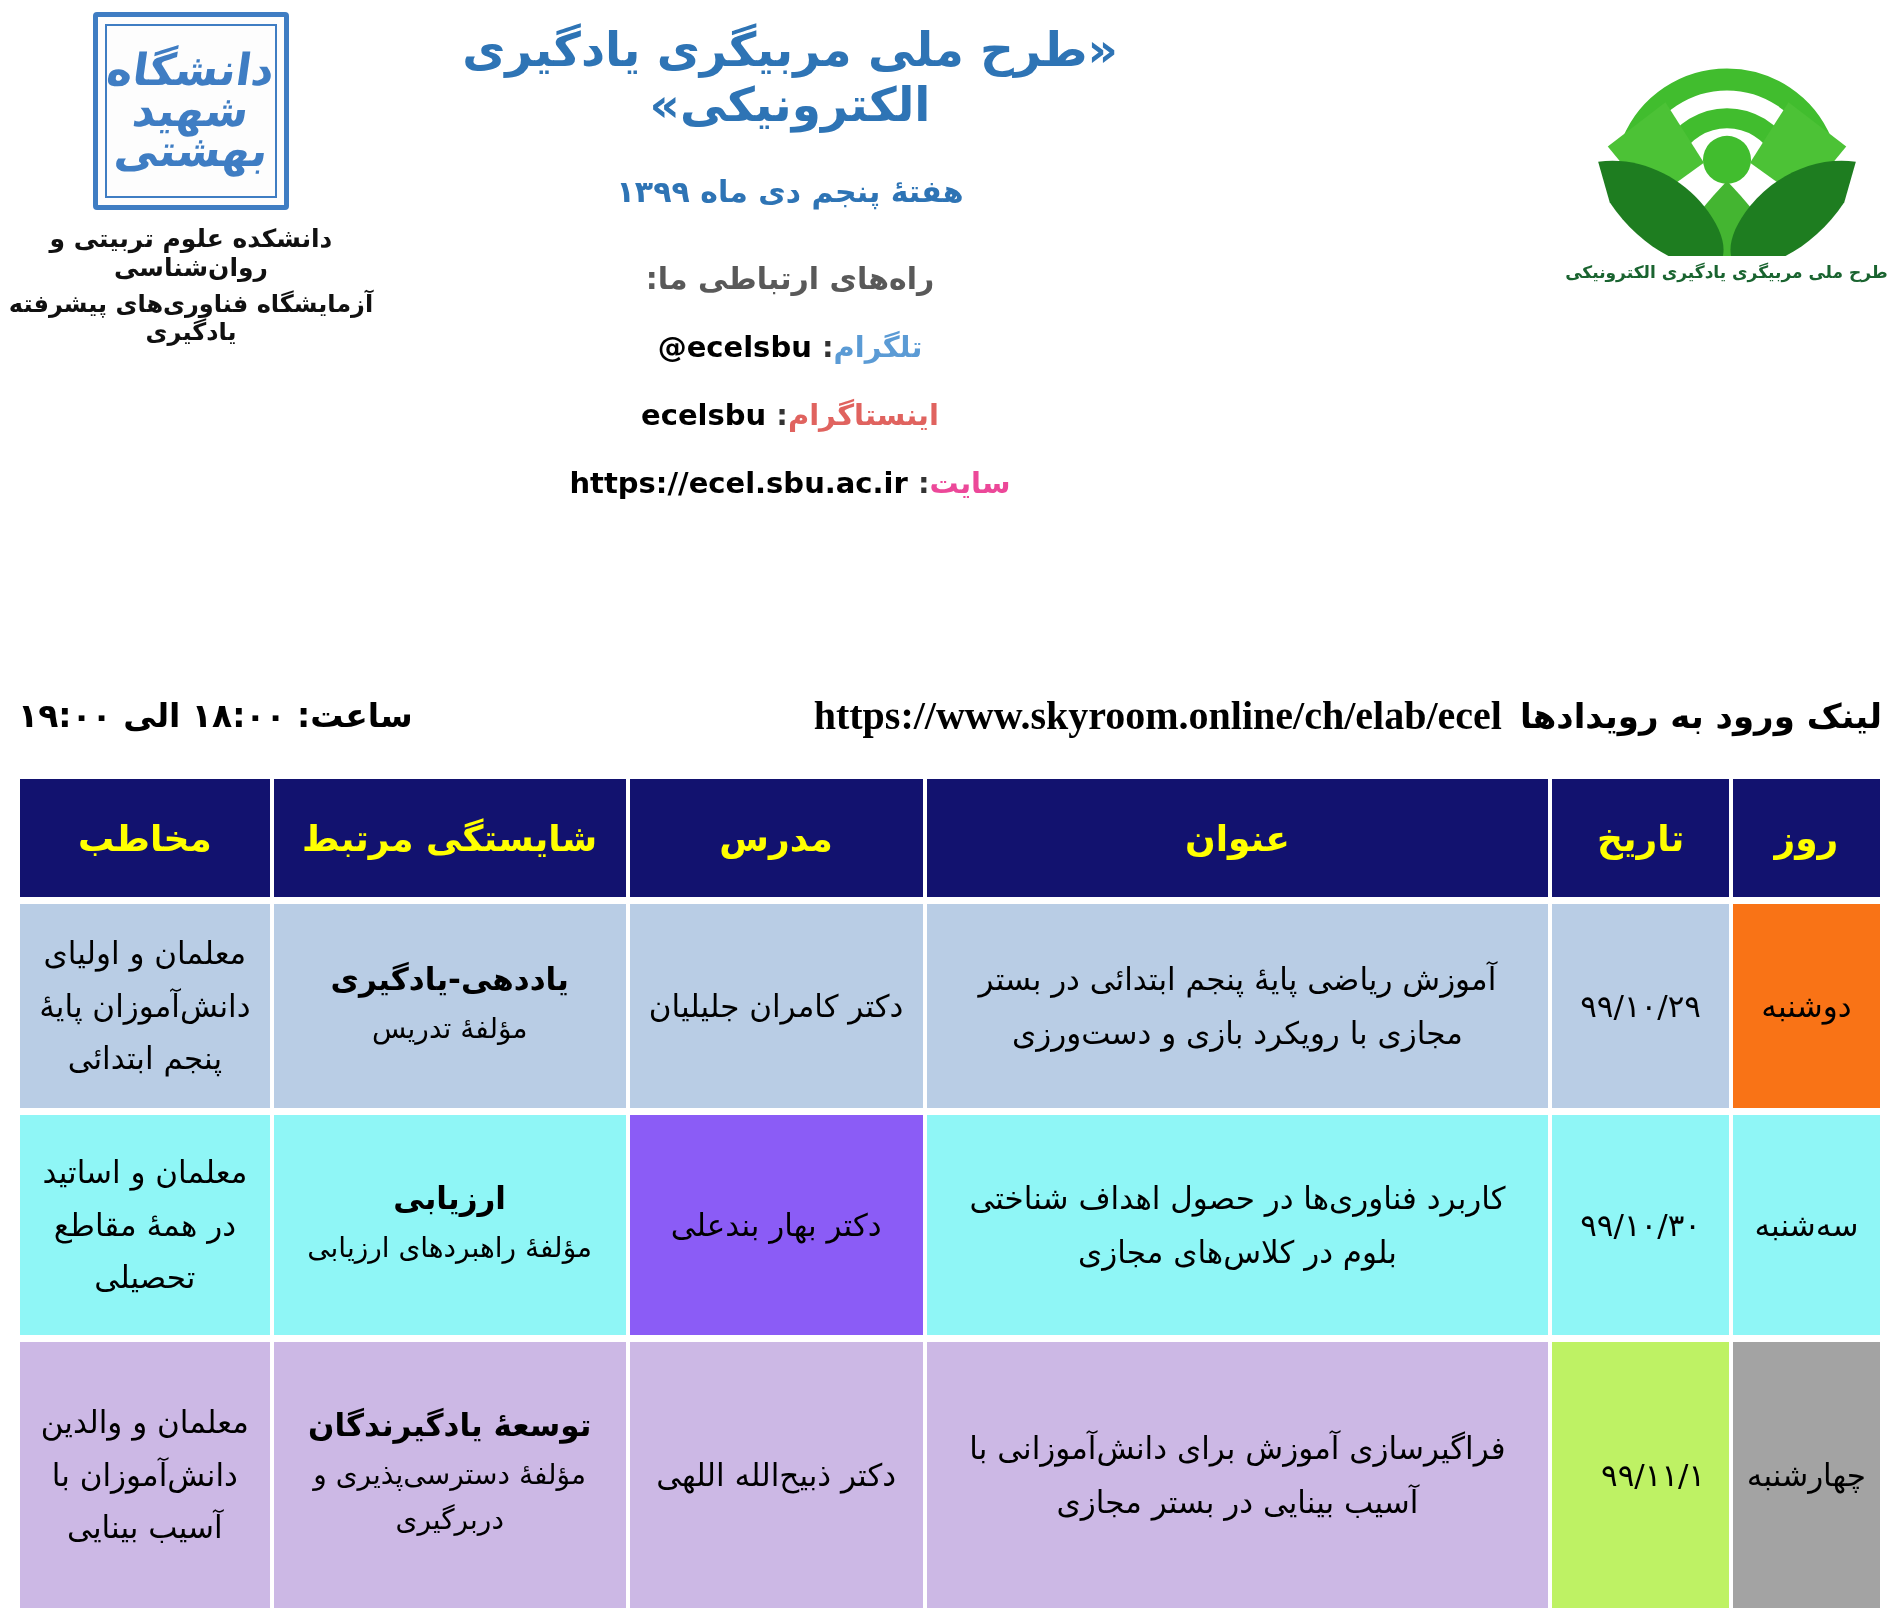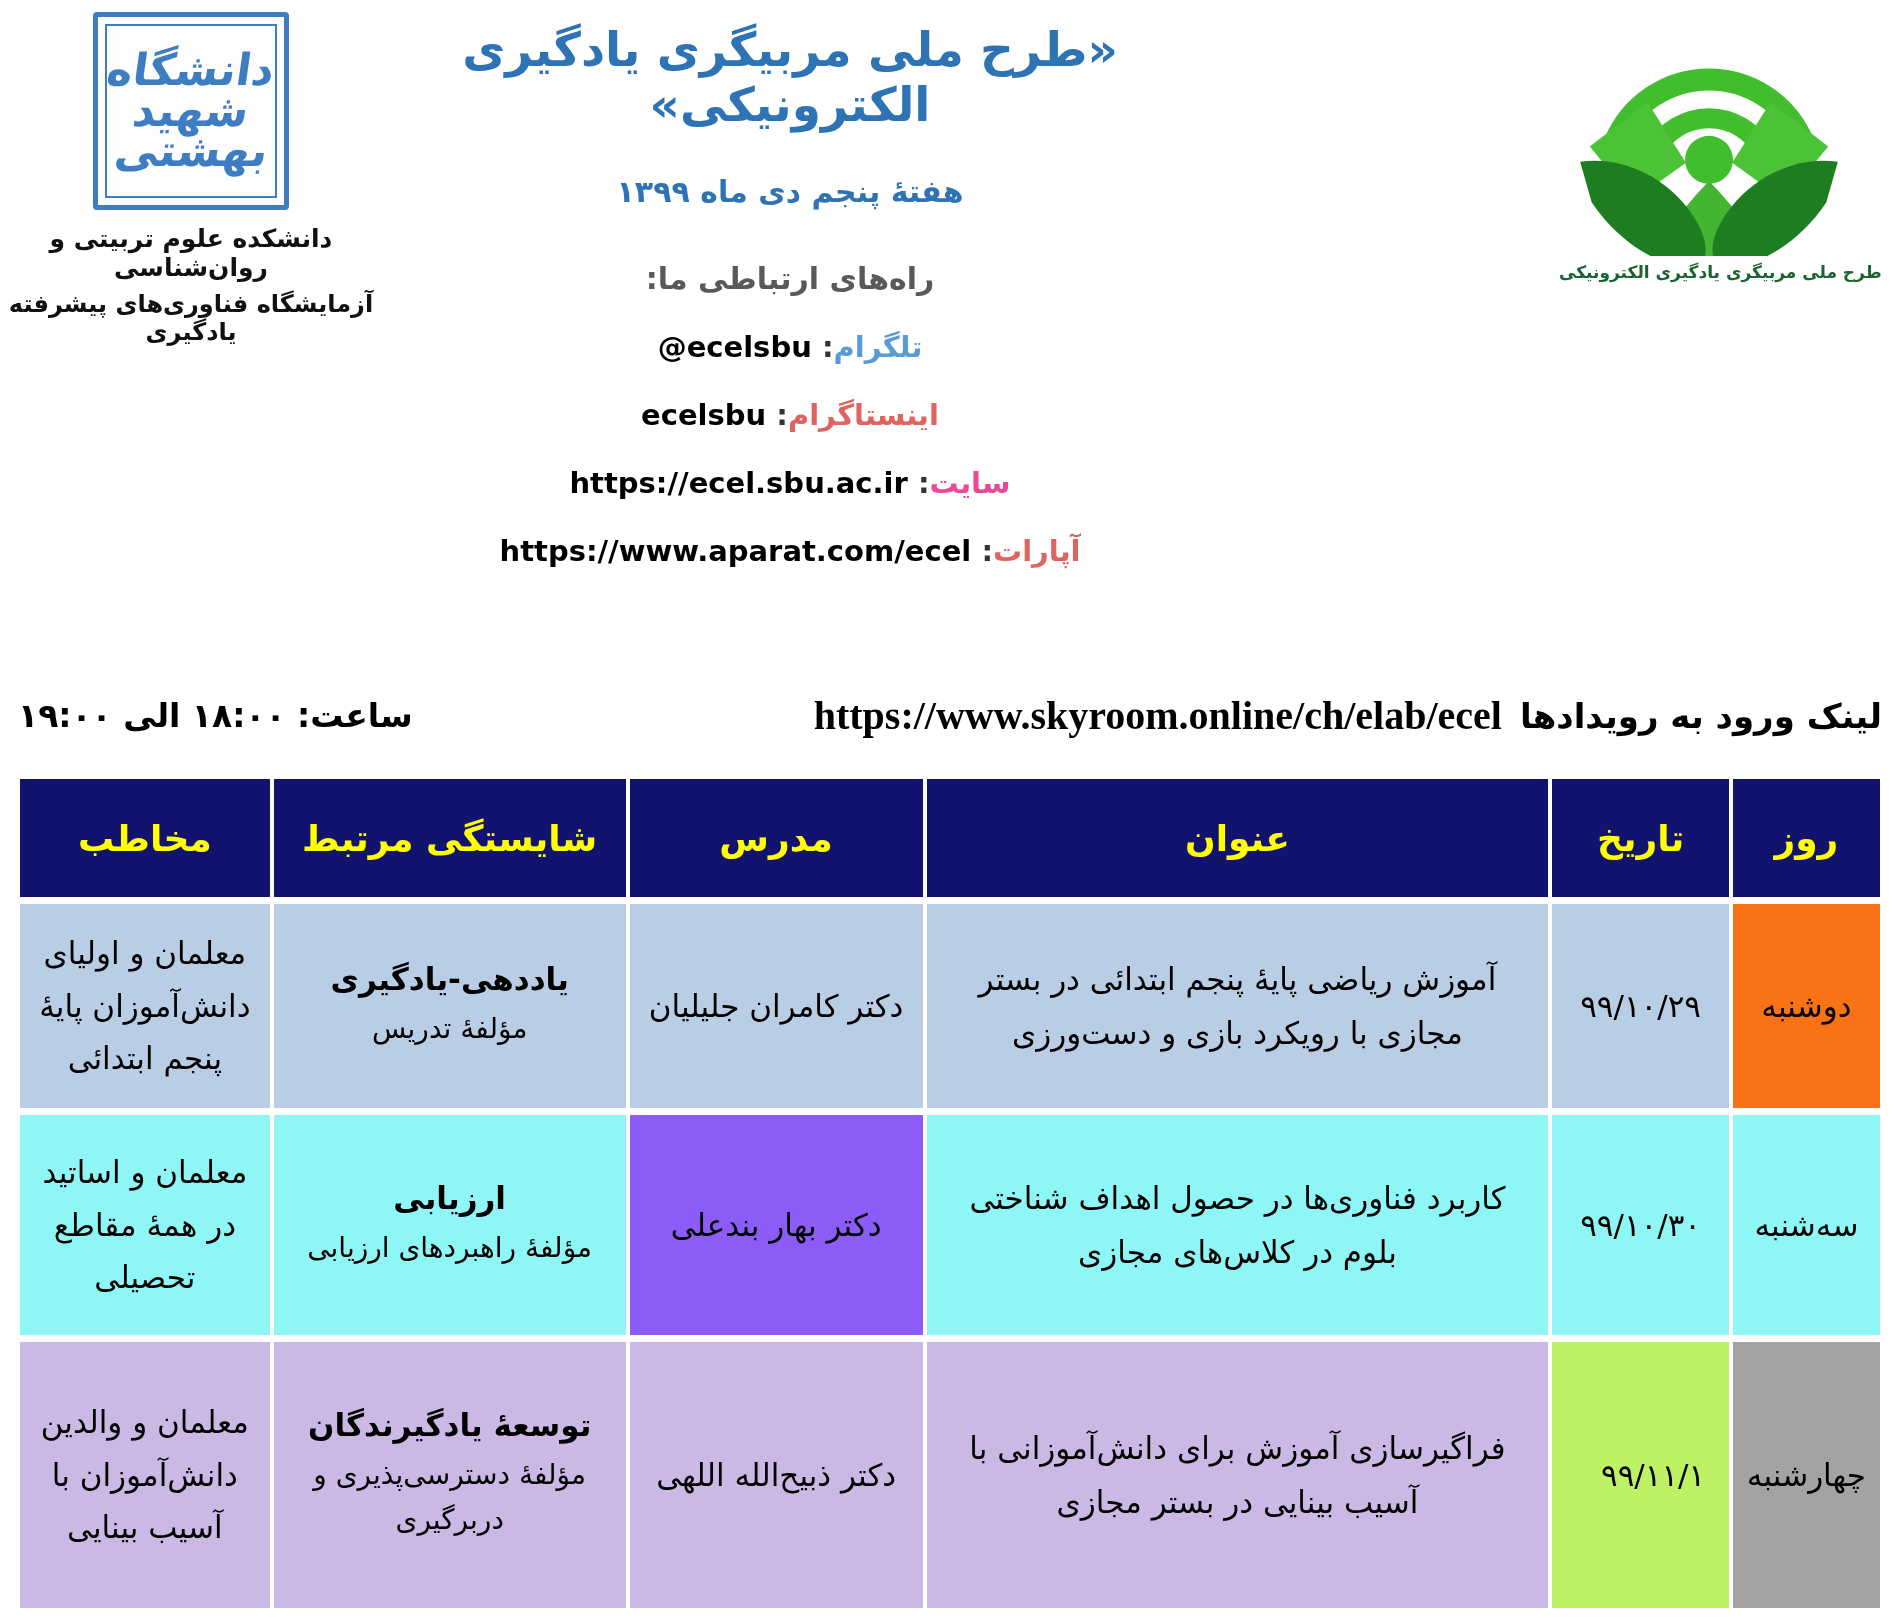--- a/index.html
+++ b/index.html
@@ -19,21 +19,21 @@
   .center-block { position:absolute; left:365px; top:22px; width:850px; text-align:center; direction:rtl; }
   .main-title { color:#2e74b5; font-size:47px; font-weight:bold; }
   .sub-title  { color:#2e74b5; font-size:30px; font-weight:bold; margin-top:42px; }
   .contact-heading { color:#595959; font-size:30px; font-weight:bold; margin-top:52px; }
   .contact-line { margin-top:34px; font-size:29px; font-weight:bold; direction:rtl; }
   .contact-label { font-weight:bold; }
   .contact-colon { color:#333; font-weight:bold; }
   .contact-value { color:#000; direction:ltr; unicode-bidi:isolate; font-family:"DejaVu Sans", sans-serif; font-weight:bold; }
 
   
-  .brand-block { position:absolute; right:6px; top:6px; width:335px; text-align:left; }
+  .brand-block { position:absolute; right:6px; top:6px; width:335px; text-align:center; }
   .brand-caption { margin-top:2px; color:#1a6430; font-size:17px; font-weight:bold; direction:rtl; letter-spacing:-0.5px; }
 
   
   .link-row { position:absolute; top:692px; left:0; right:0; display:flex; direction:rtl; align-items:center; padding:0 18px; }
   .events-label { font-size:34px; font-weight:bold; color:#000; }
   .events-url { font-size:40px; font-weight:bold; color:#000; font-family:"Liberation Serif", serif; direction:ltr; unicode-bidi:isolate; margin-right:18px; }
   .session-time { font-size:33px; font-weight:bold; color:#000; margin-right:auto; }
 
   
   .table-wrap { position:absolute; top:772px; left:16px; right:16px; }
@@ -79,24 +79,20 @@
       <span class="contact-label" style="color: rgb(91, 155, 213);">تلگرام</span><span class="contact-colon">:</span>
       <span class="contact-value">@ecelsbu</span>
     </div>
     <div class="contact-line">
       <span class="contact-label" style="color: rgb(224, 99, 95);">اینستاگرام</span><span class="contact-colon">:</span>
       <span class="contact-value">ecelsbu</span>
     </div>
     <div class="contact-line">
       <span class="contact-label" style="color: #ec4899;">سایت</span><span class="contact-colon">:</span>
       <span class="contact-value">https://ecel.sbu.ac.ir</span>
-    </div>
-    <div class="contact-line">
-      <span class="contact-label" style="color: rgb(224, 99, 95);">آپارات</span><span class="contact-colon">:</span>
-      <span class="contact-value">https://www.aparat.com/ecel</span>
     </div>
   </div>
 
   <div class="brand-block">
     <svg width="300" height="250" viewBox="0 0 300 260">
       <path d="M 52 142 A 106 106 0 0 1 248 142" fill="none" stroke="#41bd2e" stroke-width="23"></path>
       <path d="M 95 148 A 64 64 0 0 1 205 148" fill="none" stroke="#41bd2e" stroke-width="21"></path>
       <circle cx="150" cy="160" r="25" fill="#41bd2e"></circle>
       <path d="M150 182 C131 202 113 222 101 248 L150 284 L199 248 C187 222 169 202 150 182 Z" fill="#44b531"></path>
       <path d="M26 146 L86 100 L126 163 L72 202 Z" fill="#4cc236"></path>

